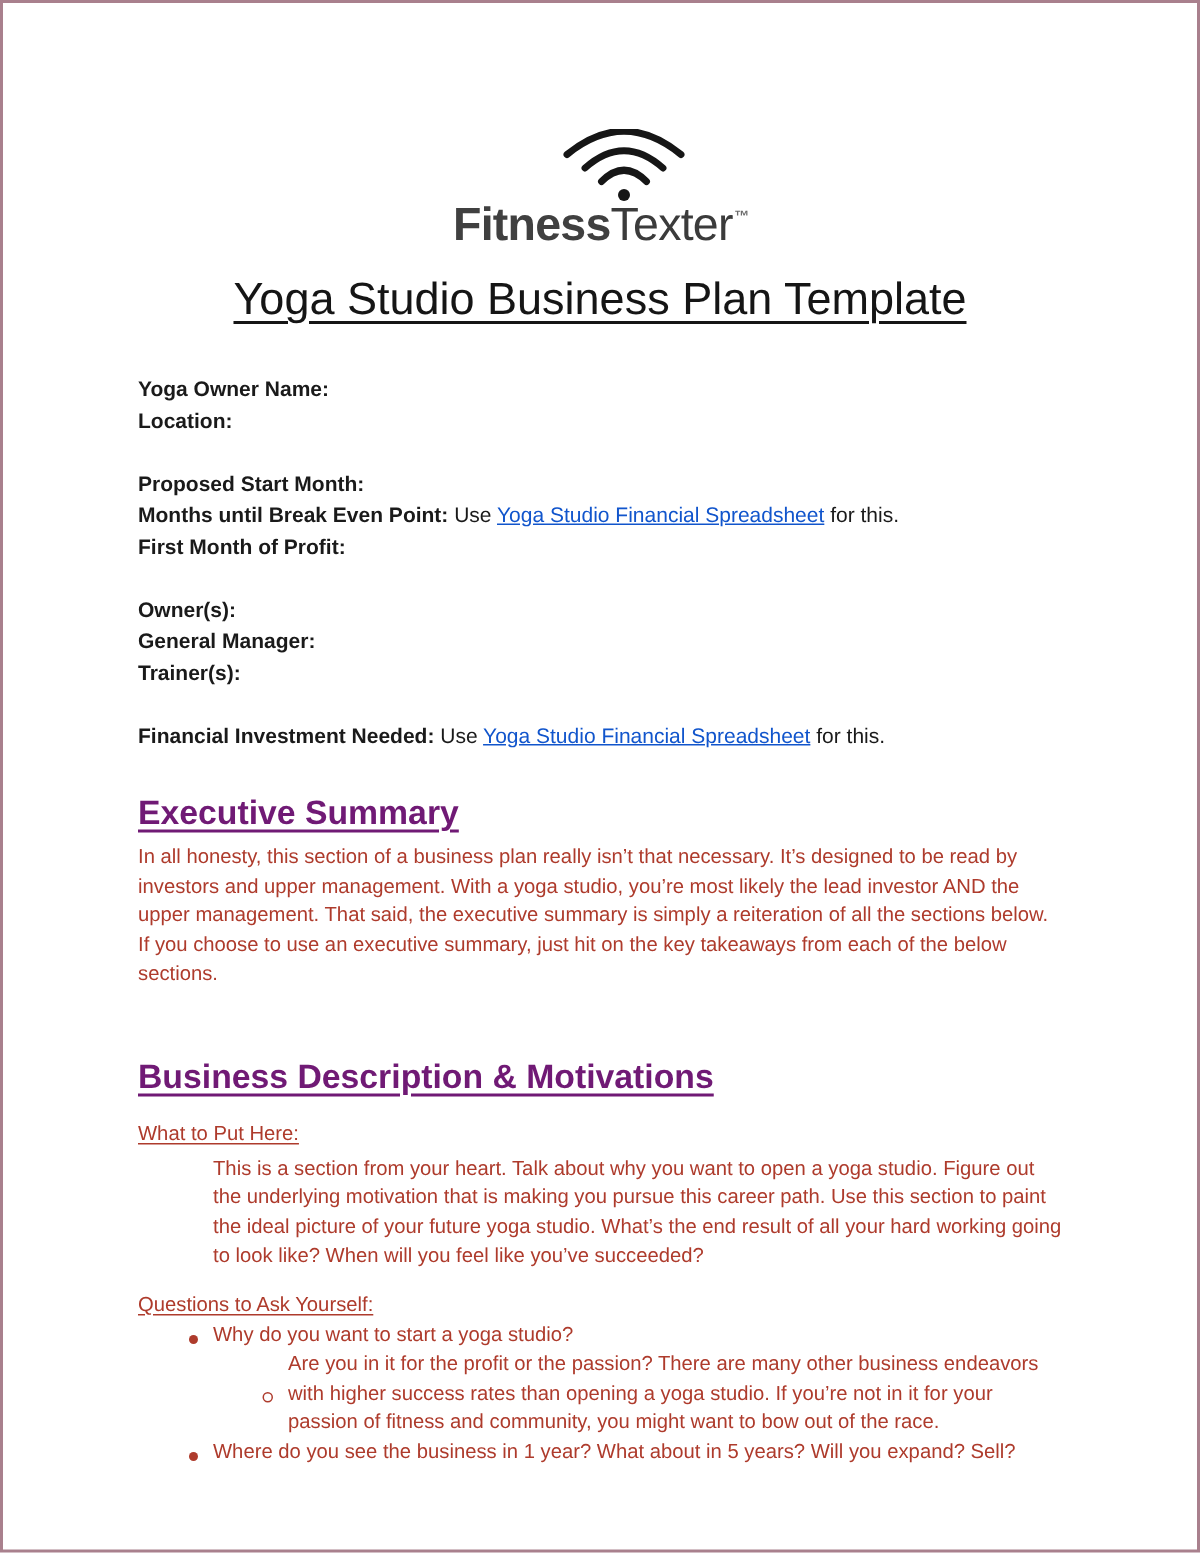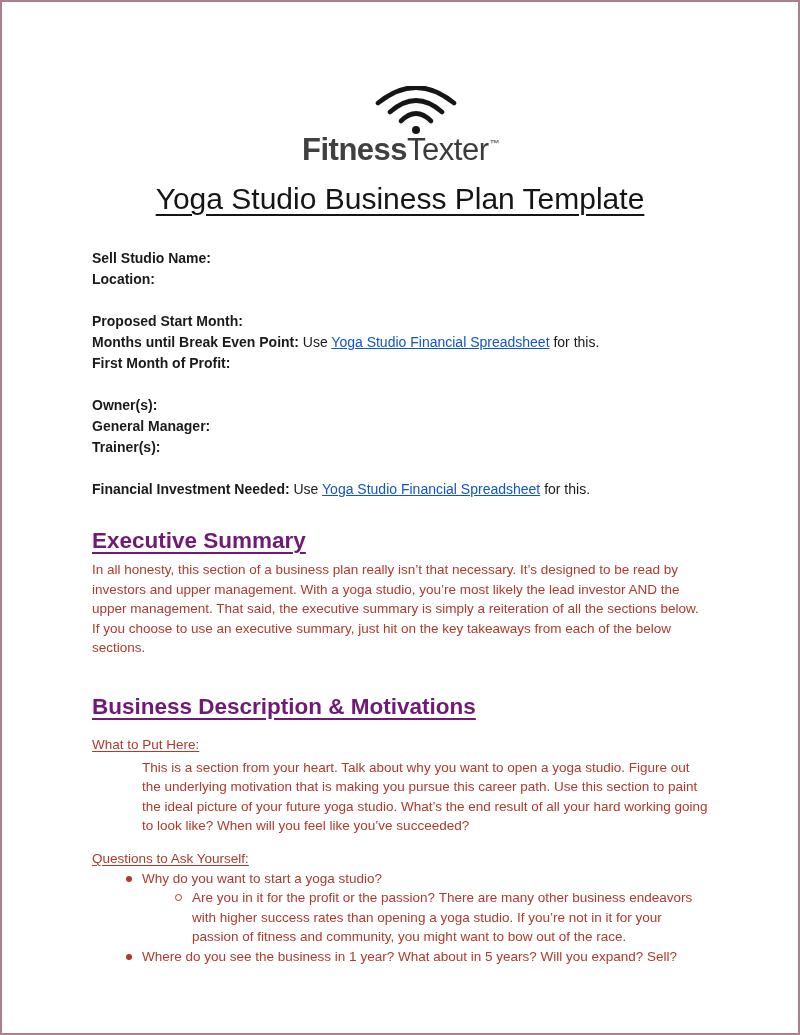--- a/index.html
+++ b/index.html
@@ -39,35 +39,35 @@
   .spacer-above { margin-top:21px; }
   .link { color:#1155cc; text-decoration:underline; cursor:pointer; }
 
   
   .section-heading {
     text-align:left; font-size:22.5px; font-weight:bold; color:#701a75;
     text-decoration:underline; text-underline-offset:4px;
     text-decoration-thickness:1.5px; line-height:30px;
   }
   .h-exec { margin-top:26px; }
-  .h-biz  { margin-top:34px;text-decoration:underline; }
+  .h-biz  { margin-top:44px;text-decoration:underline; }
 
   
   .red { color:#ae3b2c; }
   .red-para { font-size:13.5px; line-height:19.5px; margin-top:4px; }
   .red-subhead {
     font-size:13.5px; line-height:20px;
     text-decoration:underline; text-underline-offset:2px;
   }
   .sh-what { margin-top:13px; }
   .sh-questions { margin-top:13px; }
   .indent-para { margin-left:50px; margin-top:3px; }
 
   
-  .bullet-row { display:flex; align-items:flex-start; }
+  .bullet-row { display:flex; align-items:center; }
   .marker { display:flex; justify-content:center; flex-shrink:0; }
   .marker.l1 { margin-left:24px; width:26px; }
   .marker.l2 { margin-left:72px; width:28px; }
   .dot  { width:6px; height:6px; border-radius:50%; background:#ae3b2c; margin-top:7px; }
   .ring { width:7px; height:7px; border-radius:50%; border:1.5px solid #ae3b2c; margin-top:6px; }
   .btxt { font-size:13.5px; line-height:19.5px; flex:1; }
 </style>
 </head>
 <body>
 
@@ -81,21 +81,21 @@
         <path d="M26 26 Q52 3 78 26" stroke="#161616" stroke-width="4.6" fill="none" stroke-linecap="round"></path>
         <path d="M14 17 Q52 -14 90 17" stroke="#161616" stroke-width="4.6" fill="none" stroke-linecap="round"></path>
       </svg>
     </span>
     <div class="brand-line"><span class="brand-orange">Fitness</span><span class="brand-dark">Texter</span><span class="tm">™</span></div>
   </header>
 
   <h1 class="doc-title">Yoga Studio Business Plan Template</h1>
 
   <section class="details">
-    <p>Sell Studio Name:</p>
+    <p>Yoga Owner Name:</p>
     <p>Location:</p>
 
     <p class="spacer-above">Proposed Start Month:</p>
     <p class="mixed">
       <span class="b">Months until Break Even Point:</span>
       <span>Use</span>
       <a href="#" class="link">Yoga Studio Financial Spreadsheet</a>
       <span>for this.</span>
     </p>
     <p>First Month of Profit:</p>

